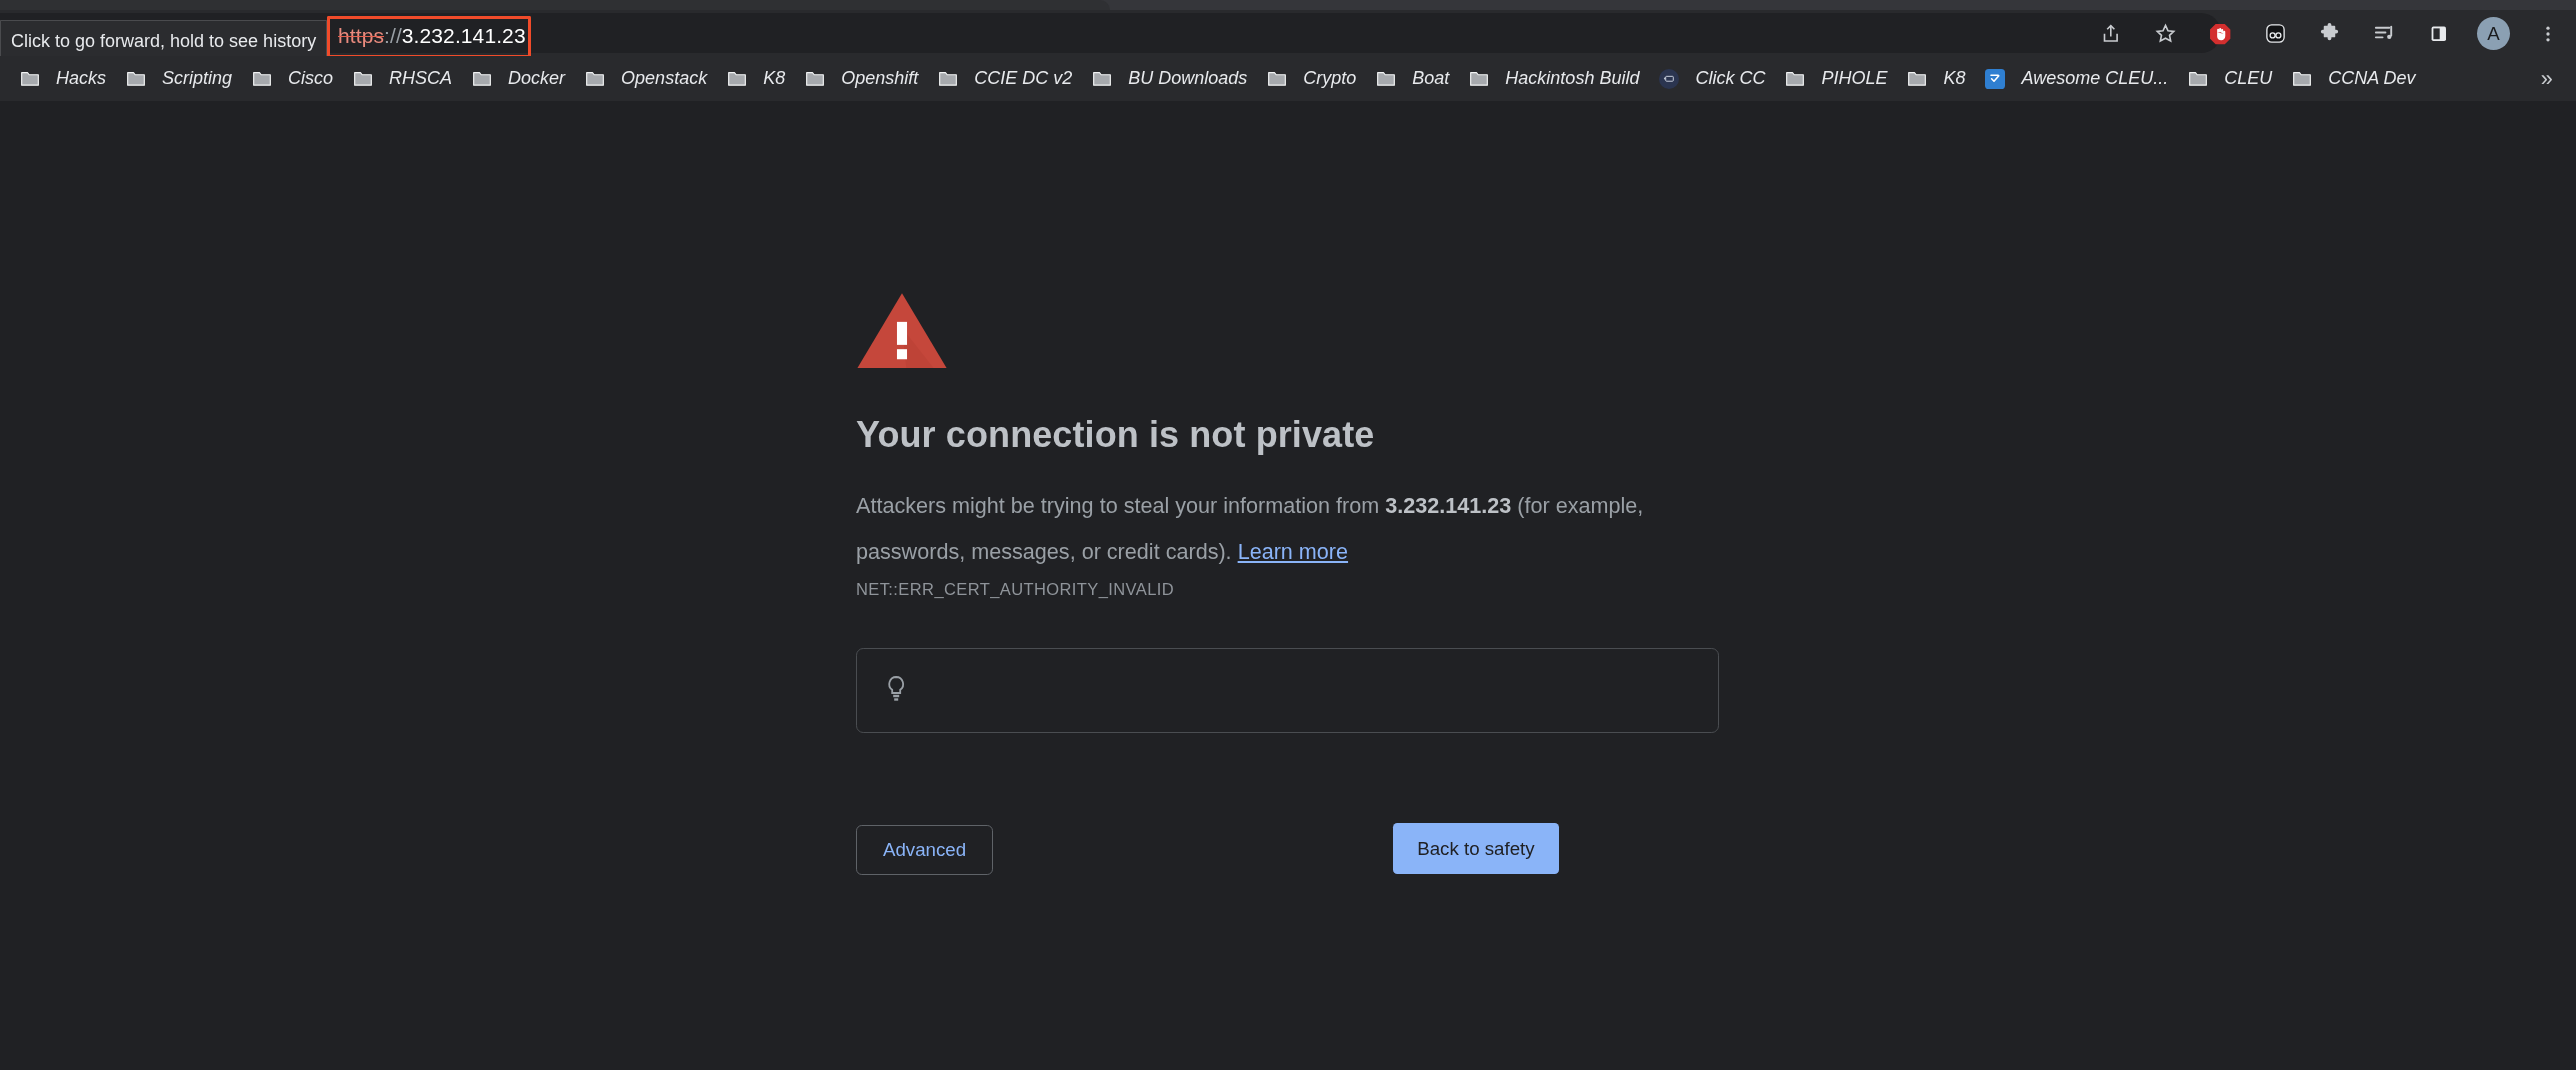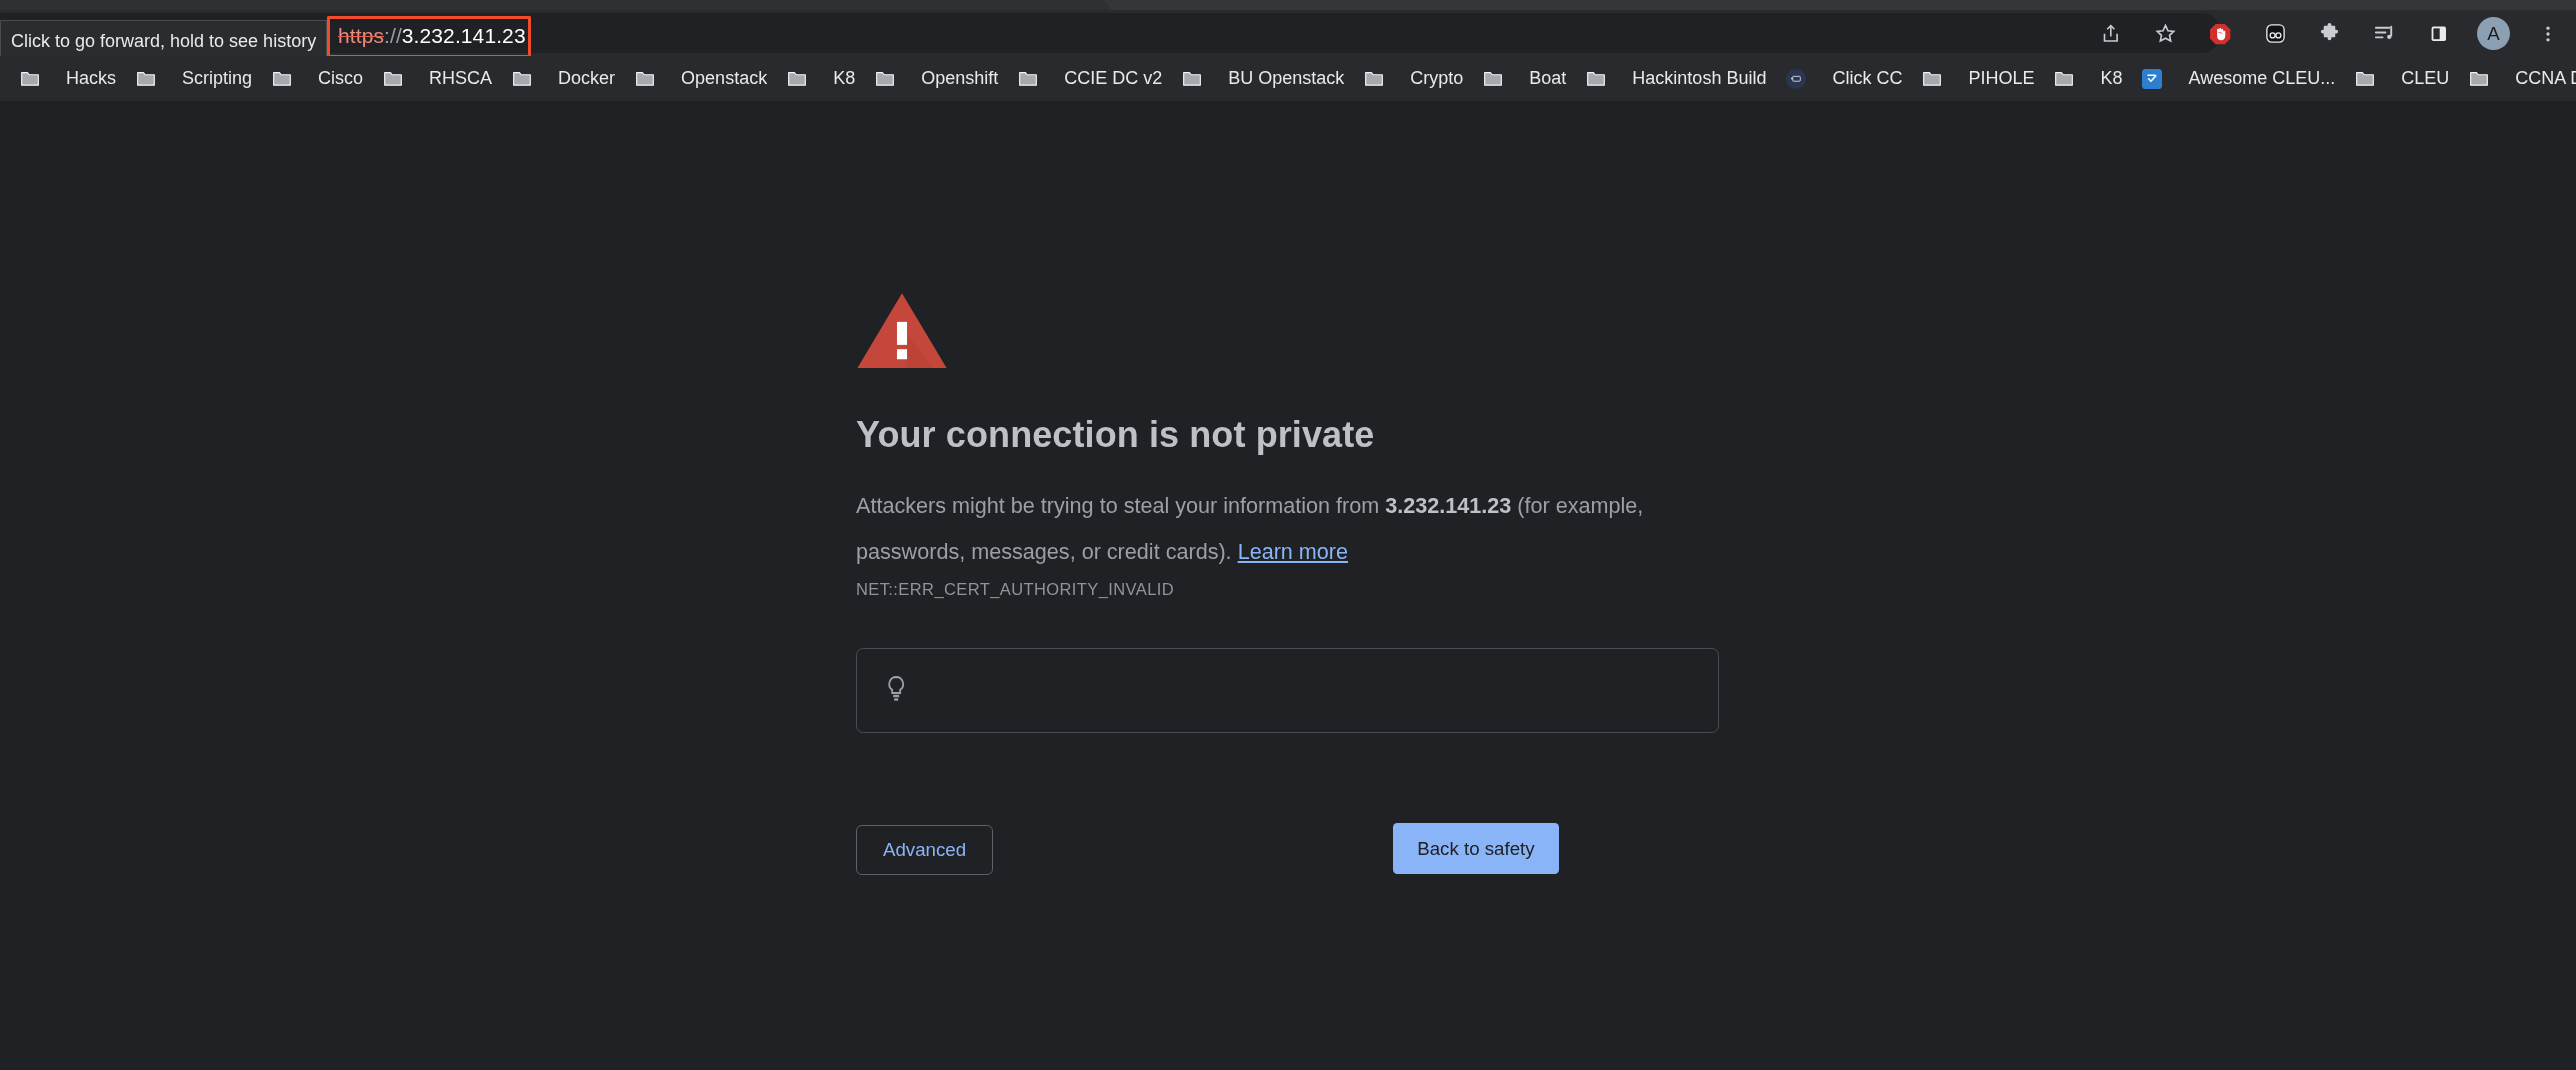--- a/index.html
+++ b/index.html
@@ -145,27 +145,28 @@
     height: 45px;
     background: #292a2d;
     display: flex;
     align-items: center;
     padding-left: 10px;
     gap: 0;
   }
   .bm {
     display: flex;
     align-items: center;
-    gap: 26px;
+    gap: 16px;
     height: 33px;
     padding: 0 10px;
     border-radius: 4.3px;
     color: #e8eaed;
     font-size: 18px;
     white-space: nowrap;
+    font-style: italic;
   }
   .bm-label { color: #e8eaed; }
 
   .folder-icon { width: 20px; height: 17px; flex: 0 0 auto; }
 
   .fav {
     width: 20px; height: 20px;
     flex: 0 0 auto;
     border-radius: 4.3px;
     display: flex; align-items: center; justify-content: center;
@@ -430,21 +431,21 @@
     <svg class="folder-icon" viewBox="0 0 24 20">
         <path d="M2 3h7l2 2.5h11V18H2z" fill="#a6a9ad" stroke="#f1f3f4" stroke-width="1.4" stroke-linejoin="round"></path>
       </svg>
     <span class="bm-label">CCIE DC v2</span>
   </div>
 
   <div class="bm">
     <svg class="folder-icon" viewBox="0 0 24 20">
         <path d="M2 3h7l2 2.5h11V18H2z" fill="#a6a9ad" stroke="#f1f3f4" stroke-width="1.4" stroke-linejoin="round"></path>
       </svg>
-    <span class="bm-label">BU Openstack</span>
+    <span class="bm-label">BU Downloads</span>
   </div>
 
   <div class="bm">
     <svg class="folder-icon" viewBox="0 0 24 20">
         <path d="M2 3h7l2 2.5h11V18H2z" fill="#a6a9ad" stroke="#f1f3f4" stroke-width="1.4" stroke-linejoin="round"></path>
       </svg>
     <span class="bm-label">Crypto</span>
   </div>
 
   <div class="bm">

